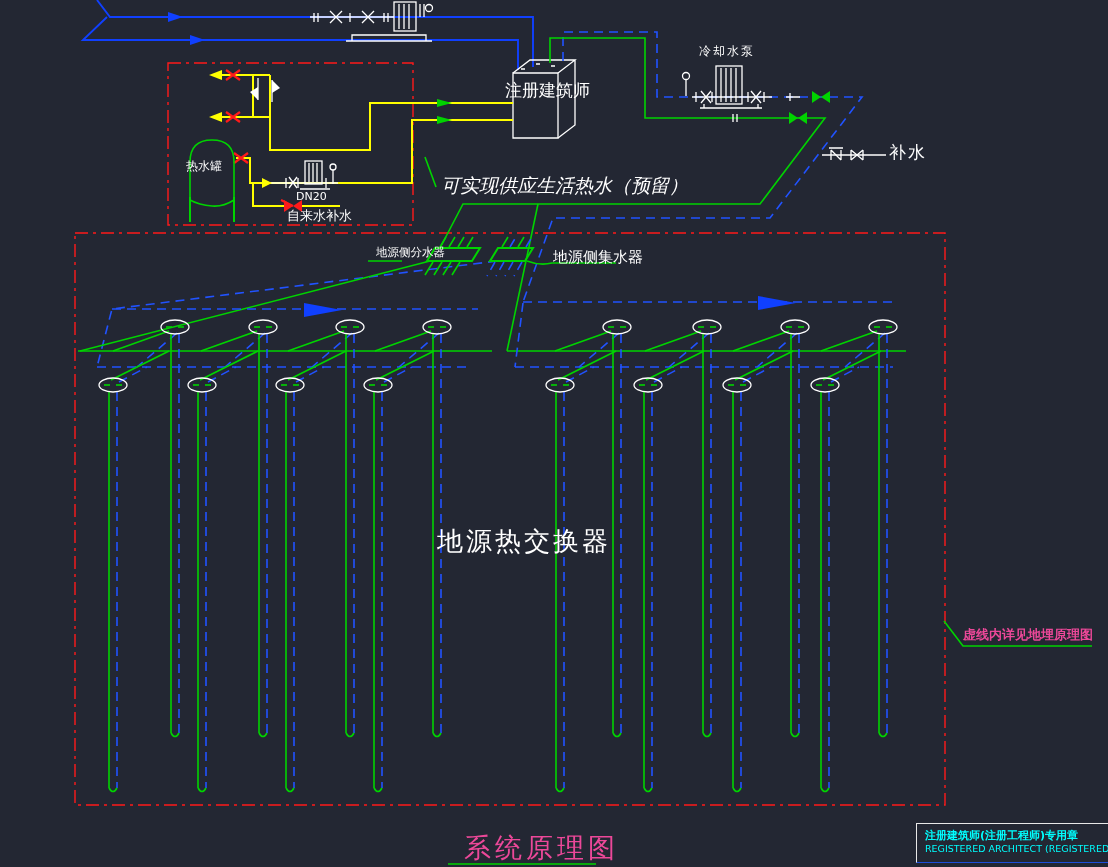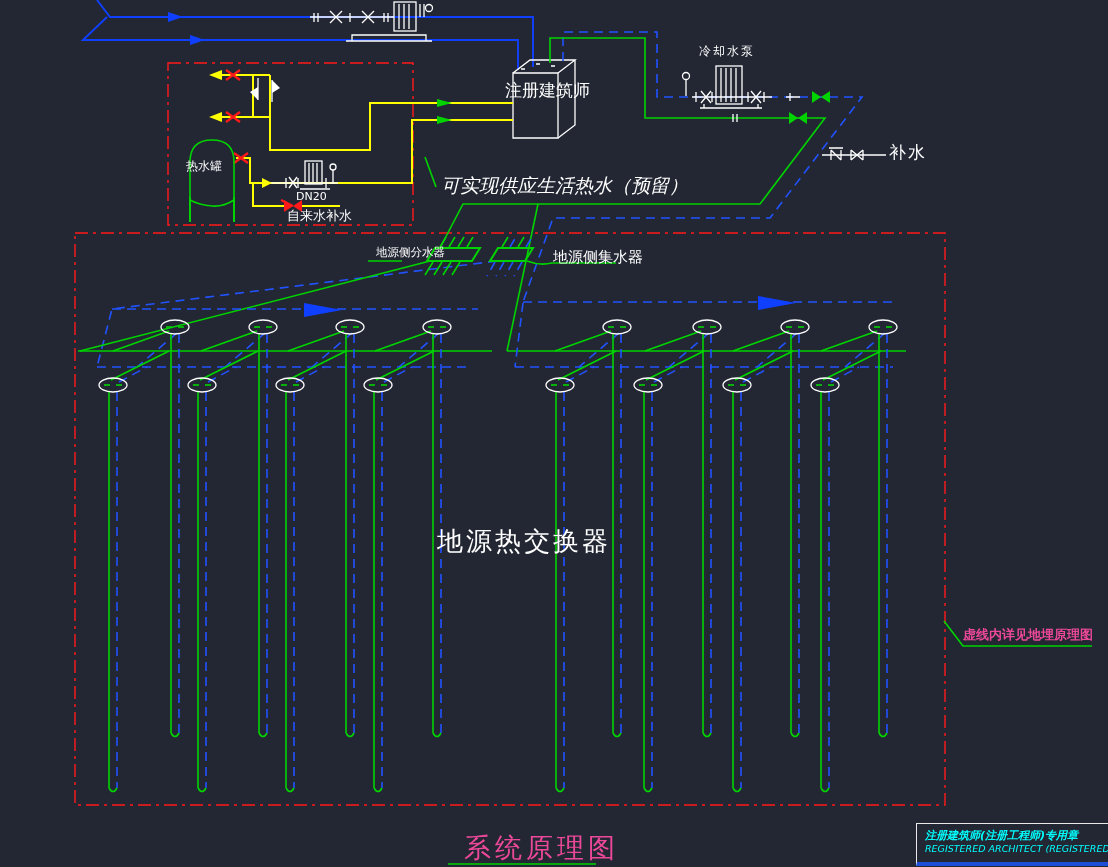--- a/index.html
+++ b/index.html
@@ -15,21 +15,21 @@
   .rl{stroke:#ff1a1a;stroke-width:2.2;fill:none}
   .wl{stroke:#ffffff;stroke-width:1.3;fill:none}
   .bf{fill:#1040ff;stroke:none}
   .gf{fill:#00d400;stroke:none}
   .yf{fill:#ffff00;stroke:none}
   .rf{fill:#ff1a1a;stroke:none}
   .lbl{position:absolute;color:#ffffff;white-space:nowrap;line-height:1;}
   .green-txt{color:#ec4899;}
   .cyan-txt{color:#00ffff;}
   .stampbox{position:absolute;left:916px;top:823px;width:192px;height:38px;
-            border-top:1px solid #e8e8e8;border-left:1px solid #e8e8e8;border-bottom:4px solid #1d4ed8;font-style:italic;}
+            border-top:1px solid #e8e8e8;border-left:1px solid #e8e8e8;border-bottom:1px solid #1d4ed8;}
 </style>
 </head>
 <body>
 
 <div class="canvas">
 
   <svg width="1108" height="867">
 
     <g>
       <rect x="168" y="63" width="245" height="162" class="rd"></rect>

